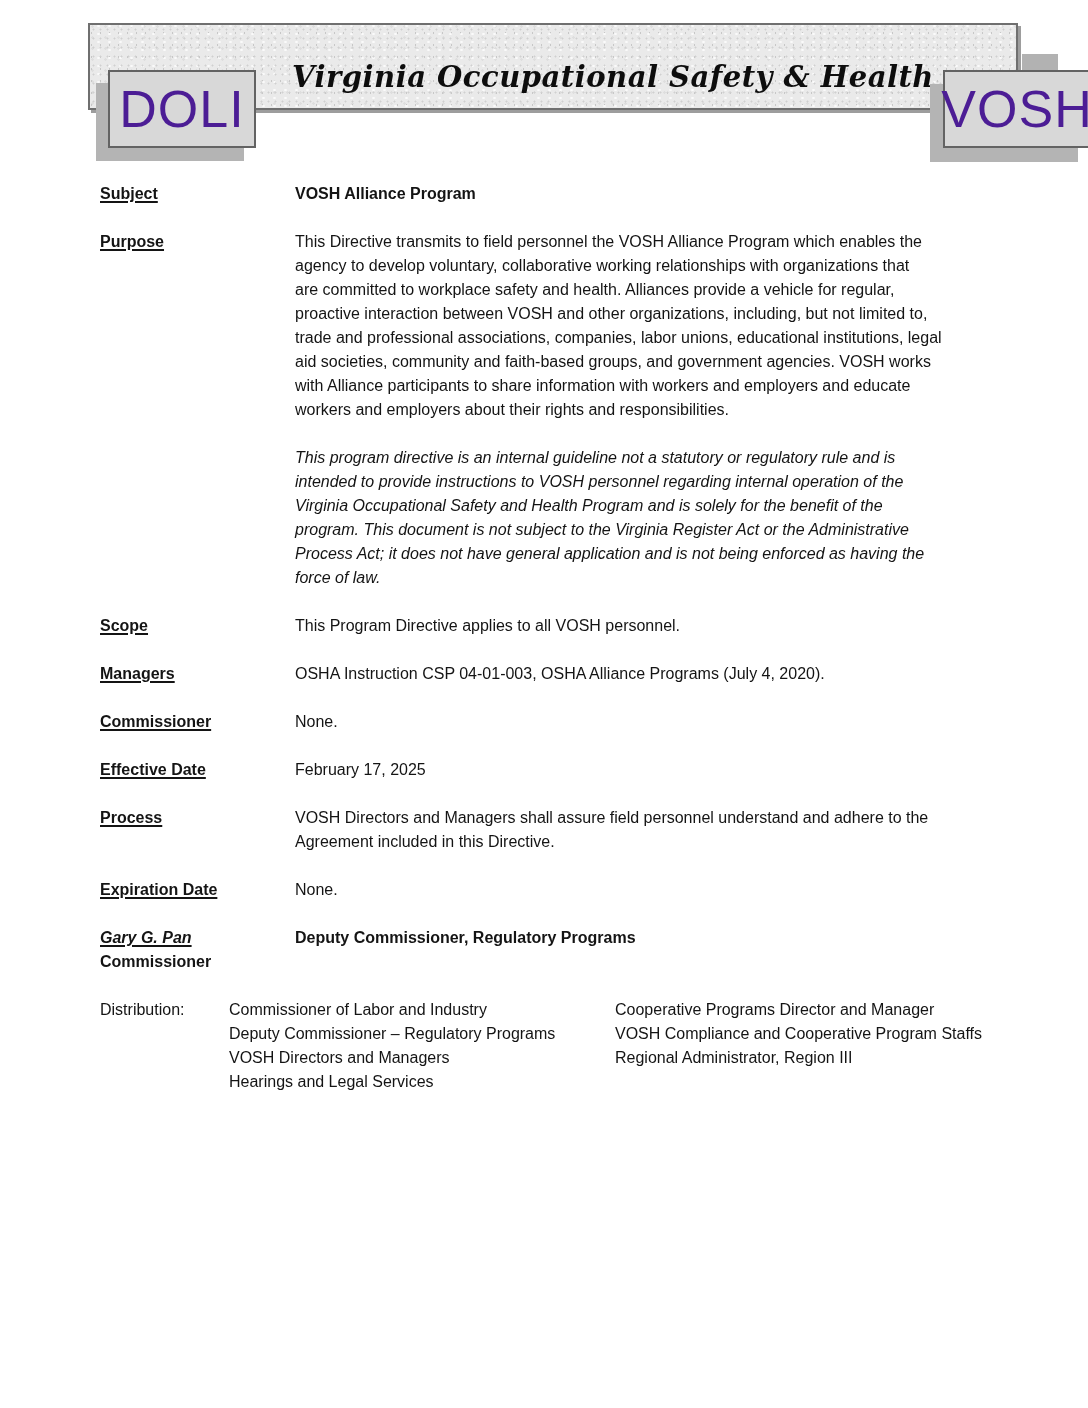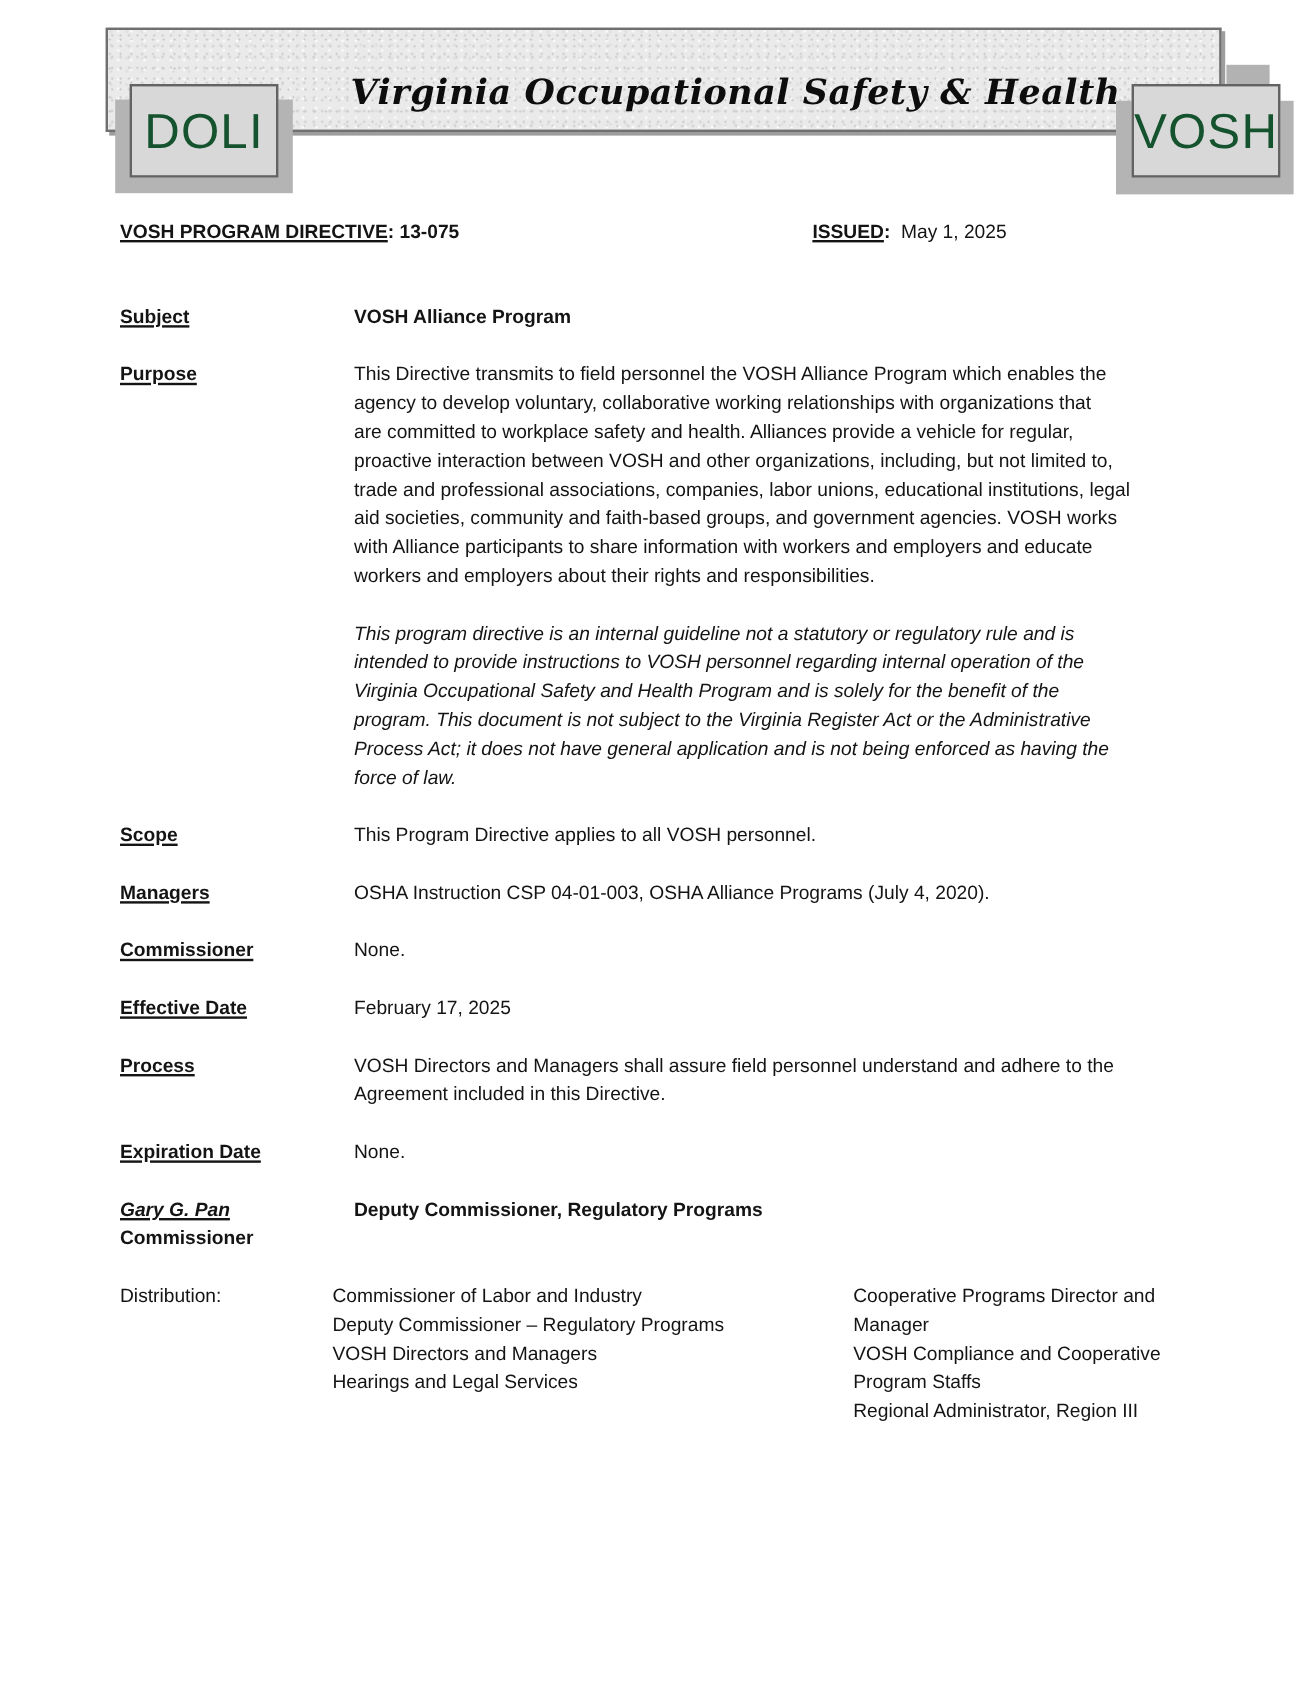--- a/index.html
+++ b/index.html
@@ -34,44 +34,44 @@
     color:#0d0d0d; white-space:nowrap;
   }
   .banner-shadow-right {
     position:absolute; left:1022px; top:54px; width:36px; height:80px;
     background:#b2b2b2; z-index:1;
   }
   .logo-shadow { position:absolute; width:148px; height:78px; background:#b4b4b4; z-index:2; }
   .doli-shadow { left:96px;  top:83px; }
   .vosh-shadow { left:930px; top:84px; }
   .logo-box {
-    position:absolute; width:124px; height:78px; z-index:3;
+    position:absolute; width:148px; height:78px; z-index:3;
     background:#d8d8d8; border:2px solid #636363;
     display:flex; align-items:center; justify-content:center;
-    font-size:41px; letter-spacing:1px; color:#14532d; font-weight:normal;
+    font-size:52px; letter-spacing:1px; color:#4c1d95; font-weight:normal;
   }
   .doli-box { left:108px; top:70px; }
   .vosh-box { left:943px; top:70px; }
 
   
   .content {
     position:absolute; left:100px; top:182px; width:918px;
     font-size:16px; line-height:24px;
   }
   .b { font-weight:bold; }
   .i { font-style:italic; }
   .u { text-decoration:underline; text-decoration-thickness:2px; text-underline-offset:2px; }
   .pre { white-space:pre-line; }
   .nowrap { white-space:pre; }
 
   .title-row { display:grid; grid-template-columns:577px 1fr; margin-bottom:47px; }
   .row { display:grid; grid-template-columns:195px 1fr; margin-bottom:24px; }
   .row-purpose .para2 { margin-top:24px; }
   .sig-row { display:grid; grid-template-columns:195px 1fr; margin-bottom:24px; }
-  .dist-row { display:grid; grid-template-columns:129px 386px 1fr;gap:48px; }
+  .dist-row { display:grid; grid-template-columns:129px 386px 1fr; }
 </style>
 </head>
 <body>
 
 <div class="page">
 
   <div>
     <div class="banner-shadow-right"></div>
     <div class="banner">
       <div class="banner-title">Virginia Occupational Safety &amp; Health</div>
@@ -81,28 +81,20 @@
       <span>DOLI</span>
     </div>
     <div class="logo-shadow vosh-shadow"></div>
     <div class="logo-box vosh-box">
       <span>VOSH</span>
     </div>
   </div>
 
   <div class="content">
 
-    <div class="title-row">
-      <div>
-        <span class="b u">VOSH PROGRAM DIRECTIVE</span><span class="b nowrap">: 13-075</span>
-      </div>
-      <div>
-        <span class="b u">ISSUED</span><span class="b">:</span><span class="nowrap">  May 1, 2025</span>
-      </div>
-    </div>
 
     <div class="row">
       <div class="b u">Subject</div>
       <div class="b">VOSH Alliance Program</div>
     </div>
 
     <div class="row row-purpose">
       <div class="b u">Purpose</div>
       <div>
         <div class="pre">This Directive transmits to field personnel the VOSH Alliance Program which enables the

